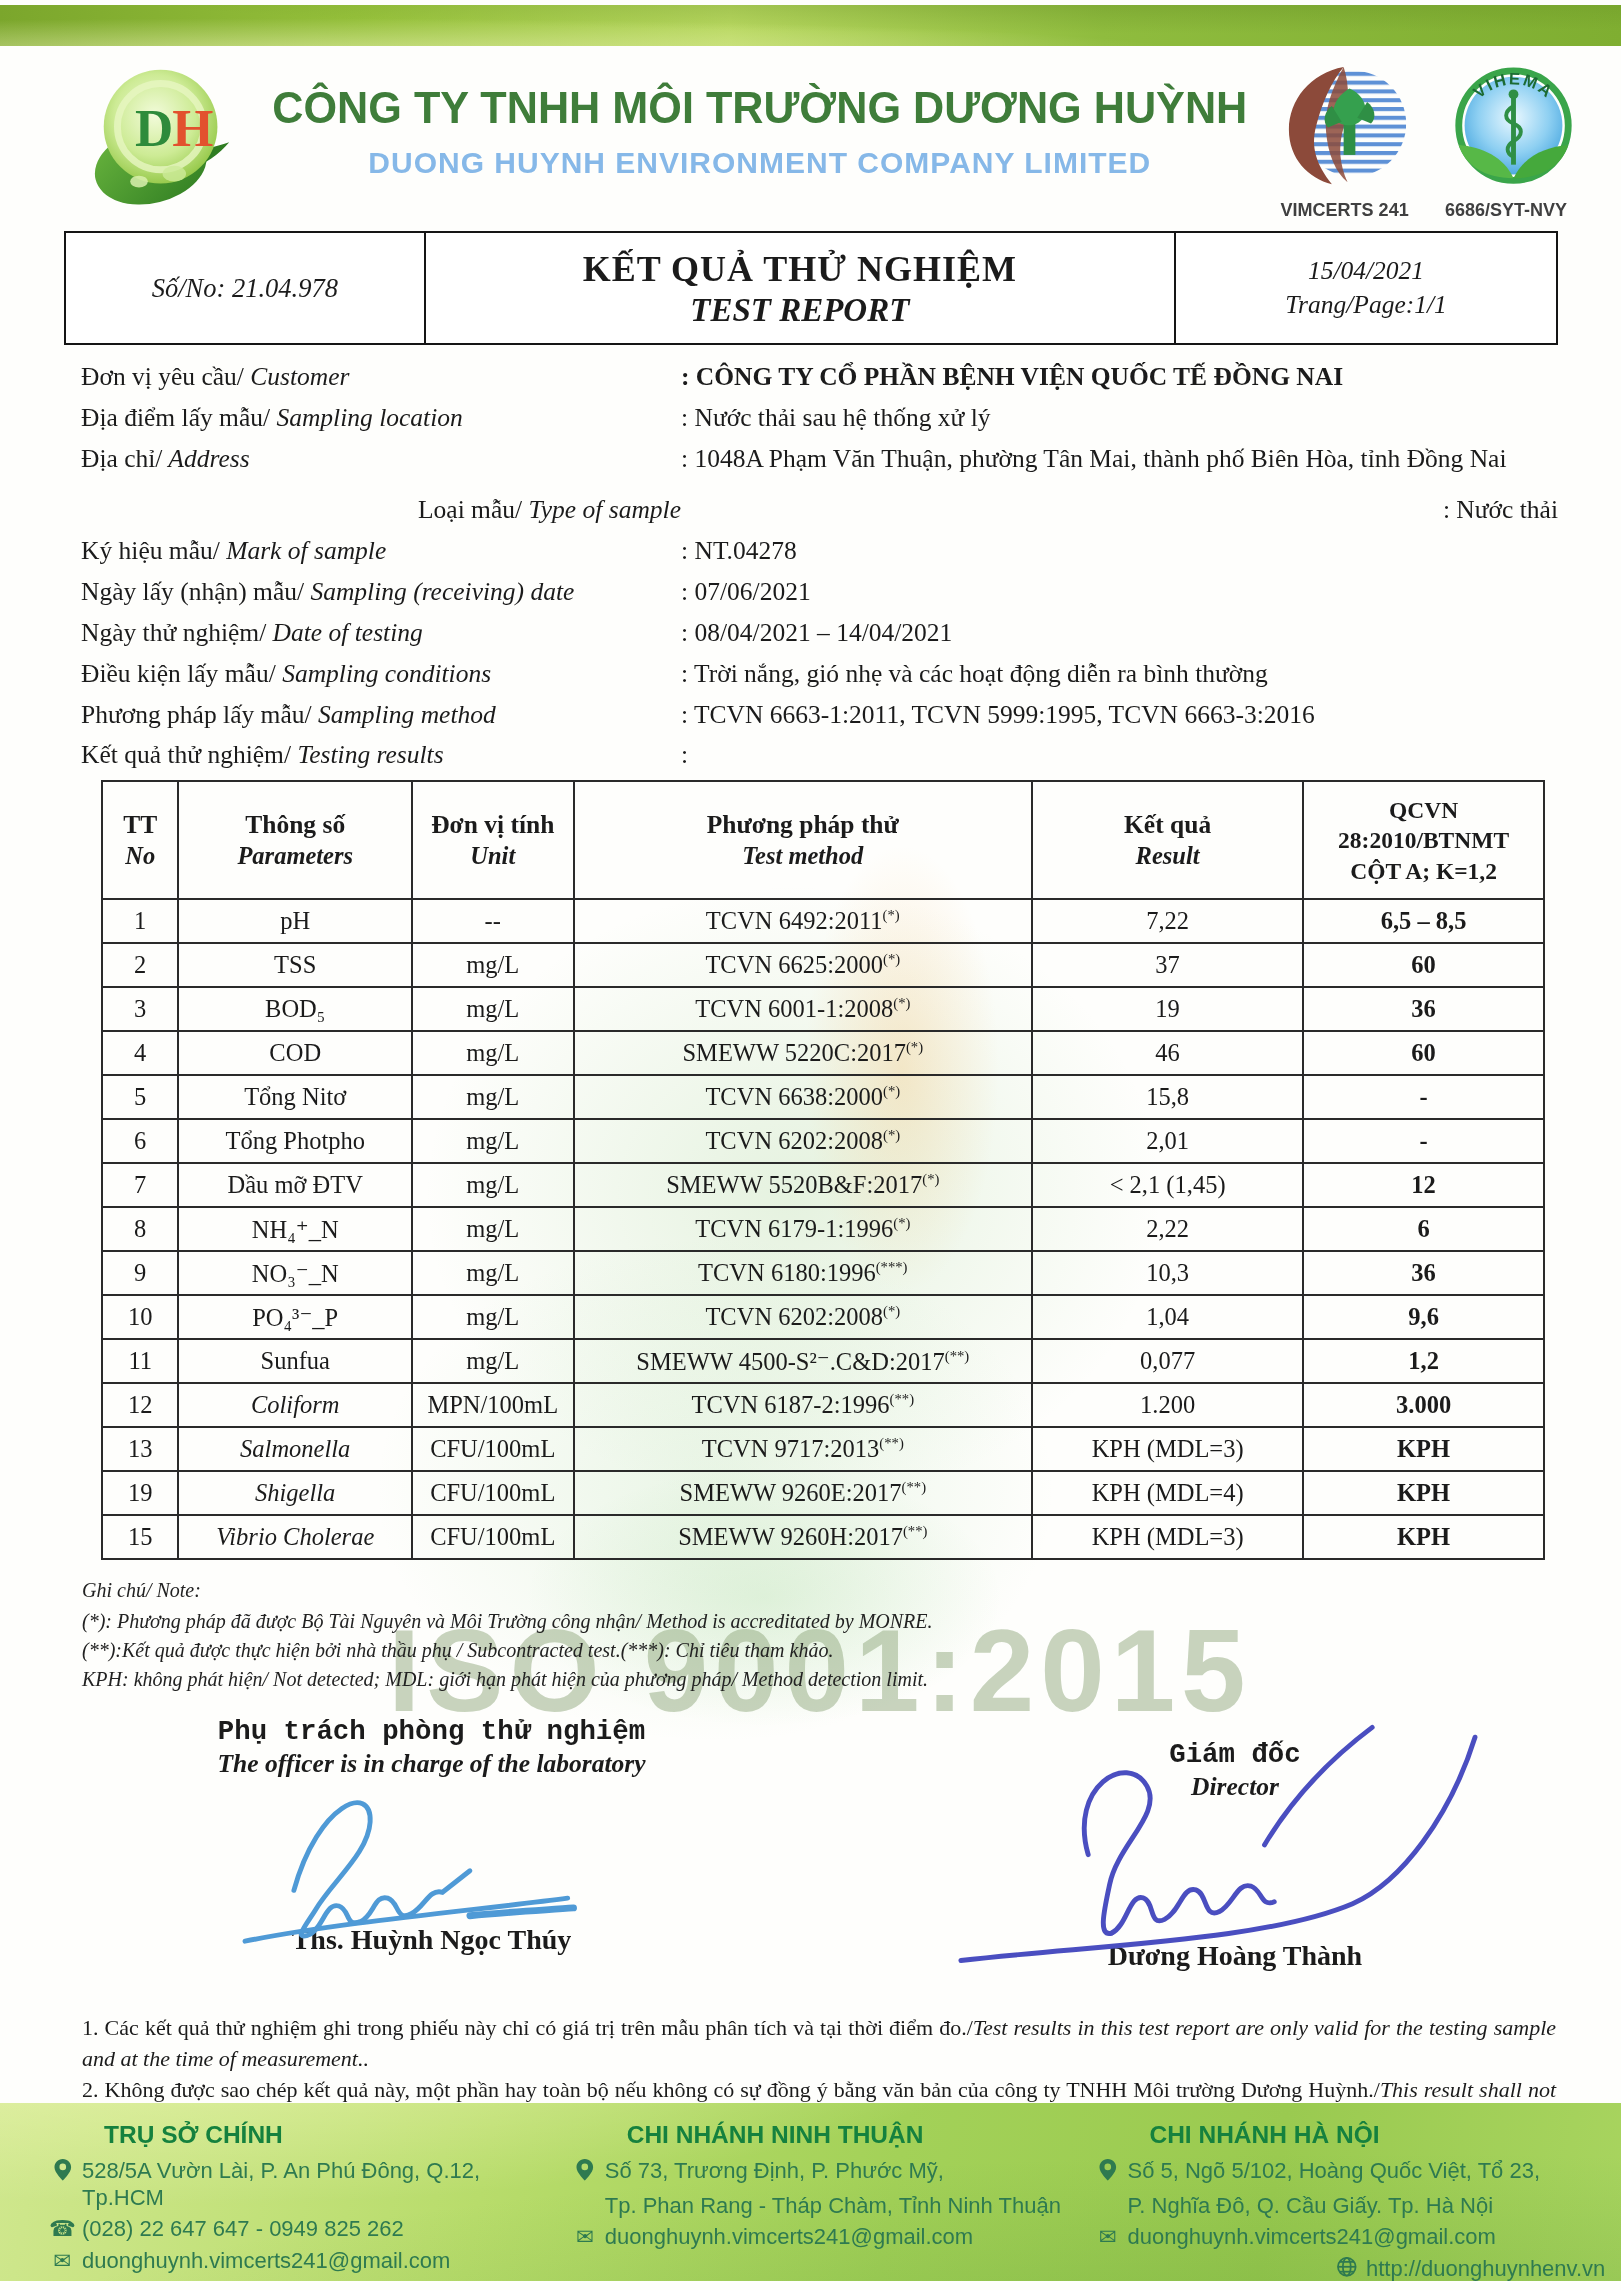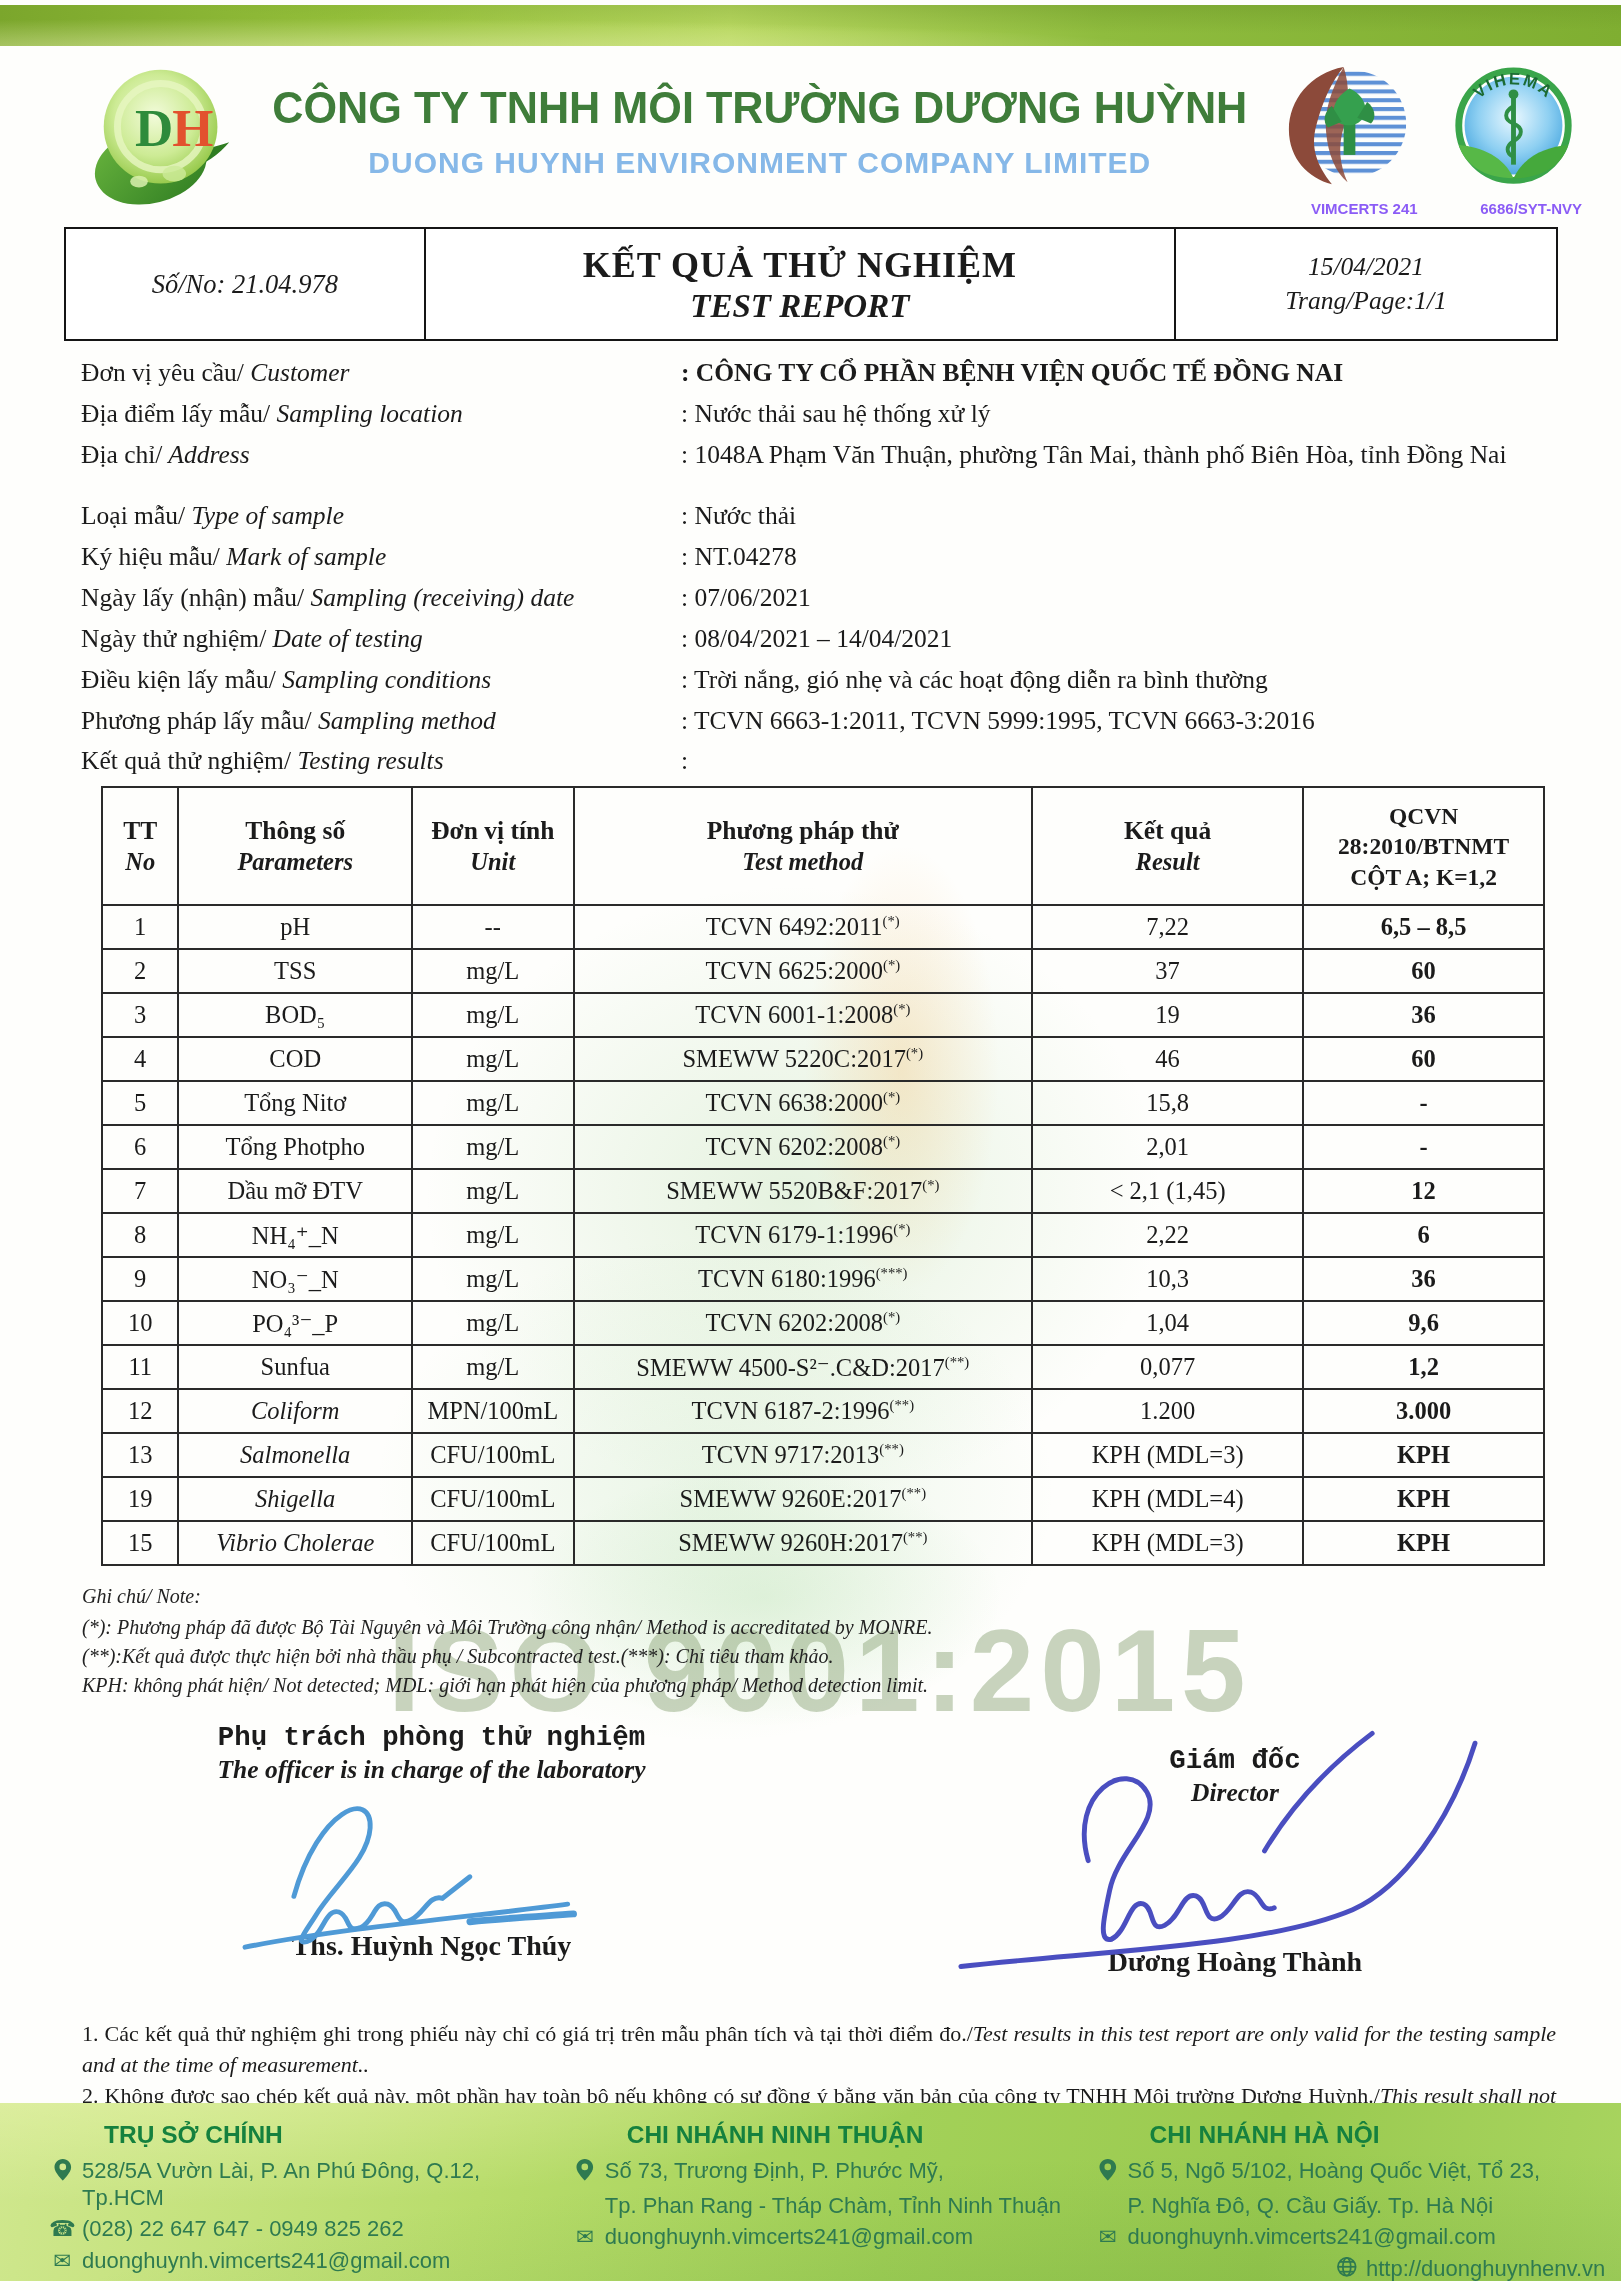--- a/index.html
+++ b/index.html
@@ -26,35 +26,35 @@
       linear-gradient(94deg,#7ba62c 0%,#94bf3a 22%,#b7d75f 45%,#8fbc3e 68%,#7fae31 100%);
   }
   
   .header-row{position:relative; z-index:2; display:flex; align-items:flex-start; padding:9.8px 39px 0 90px;}
   .brand-block{flex:1; text-align:center; padding-top:27.4px;}
   .brand-vi{font-family:"Liberation Sans","DejaVu Sans",sans-serif; font-weight:bold;
     font-size:45px; letter-spacing:0px; color:var(--brand-green); transform:scaleX(.96); line-height:1.1;}
   .brand-en{font-family:"Liberation Sans","DejaVu Sans",sans-serif; font-weight:bold;
     font-size:30px; color:var(--brand-blue); margin-top:13.7px; letter-spacing:1px;}
   .logo-caption{font-family:"Liberation Sans","DejaVu Sans",sans-serif; font-weight:bold;
-    font-size:15px; color:#8b5cf6; text-align:right; margin-top:2px;}
+    font-size:18px; color:#404040; text-align:left; margin-top:2px;}
   .cert-logos{display:flex; gap:27.4px; padding-top:7.8px;}
   
   .title-box{position:relative; z-index:2; margin:9.8px 63px 0 64px; border:2.9px solid #151515;
     display:flex; height:110px; background:#fff;}
   .tb-cell{display:flex; flex-direction:column; justify-content:center; align-items:center;}
   .tb-left{width:24%; border-right:2.9px solid #151515; font-style:italic; font-size:26.5px;}
   .tb-center{flex:1; border-right:2.9px solid #151515;}
   .tb-right{width:25.5%; font-style:italic; font-size:25.5px; line-height:1.35;}
   .tb-title-vi{font-size:36px; font-weight:bold; letter-spacing:1px;}
   .tb-title-en{font-size:33px; font-weight:bold; font-style:italic; margin-top:2px;}
   
   .info{position:relative; z-index:2; margin:15.7px 63px 0 81px; font-size:25.5px;}
   .info-row{display:flex; margin-bottom:8.8px; line-height:1.26;}
-  .info-row.gap{margin-top:29px;}
+  .info-row.gap{margin-top:19px;text-align:right;}
   .info-label{width:600px; flex:none;}
   .info-label .en{font-style:italic;}
   .info-value{flex:1;}
   .info-value.bold{font-weight:bold;}
   
   table.results{position:relative; z-index:2; border-collapse:collapse; margin:5.9px 76px 0 101px;
     width:1444px; table-layout:fixed; font-size:24.5px; background:transparent;}
   table.results th, table.results td{border:2px solid #2a2a2a; padding:1px 3.9px; text-align:center;}
   table.results thead th{height:114px; font-weight:bold;}
   .th-vi{font-size:25.5px;}

